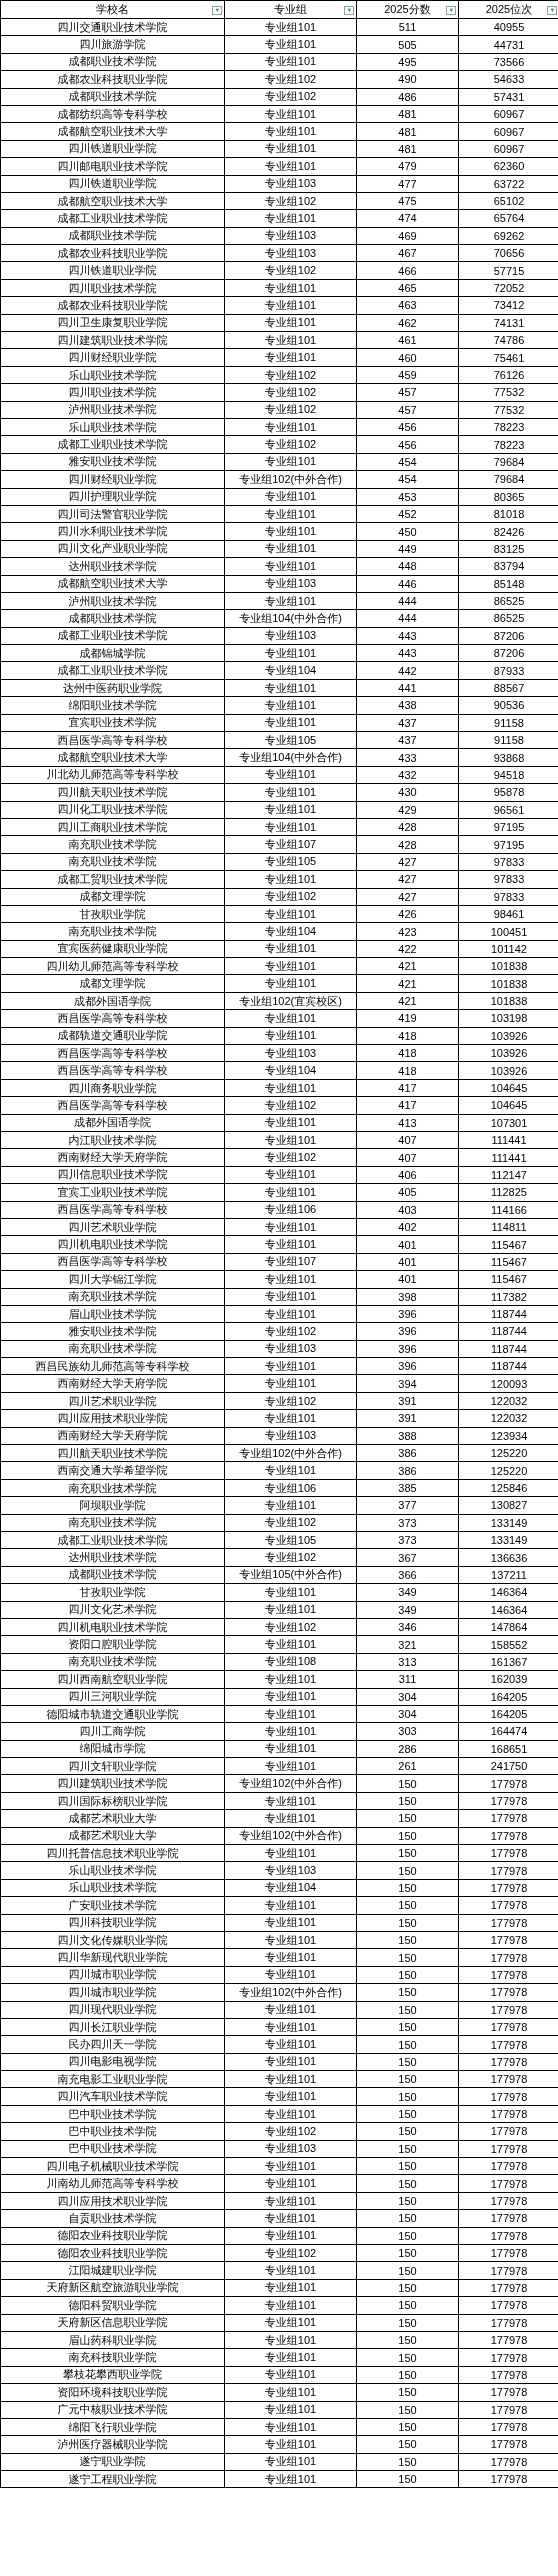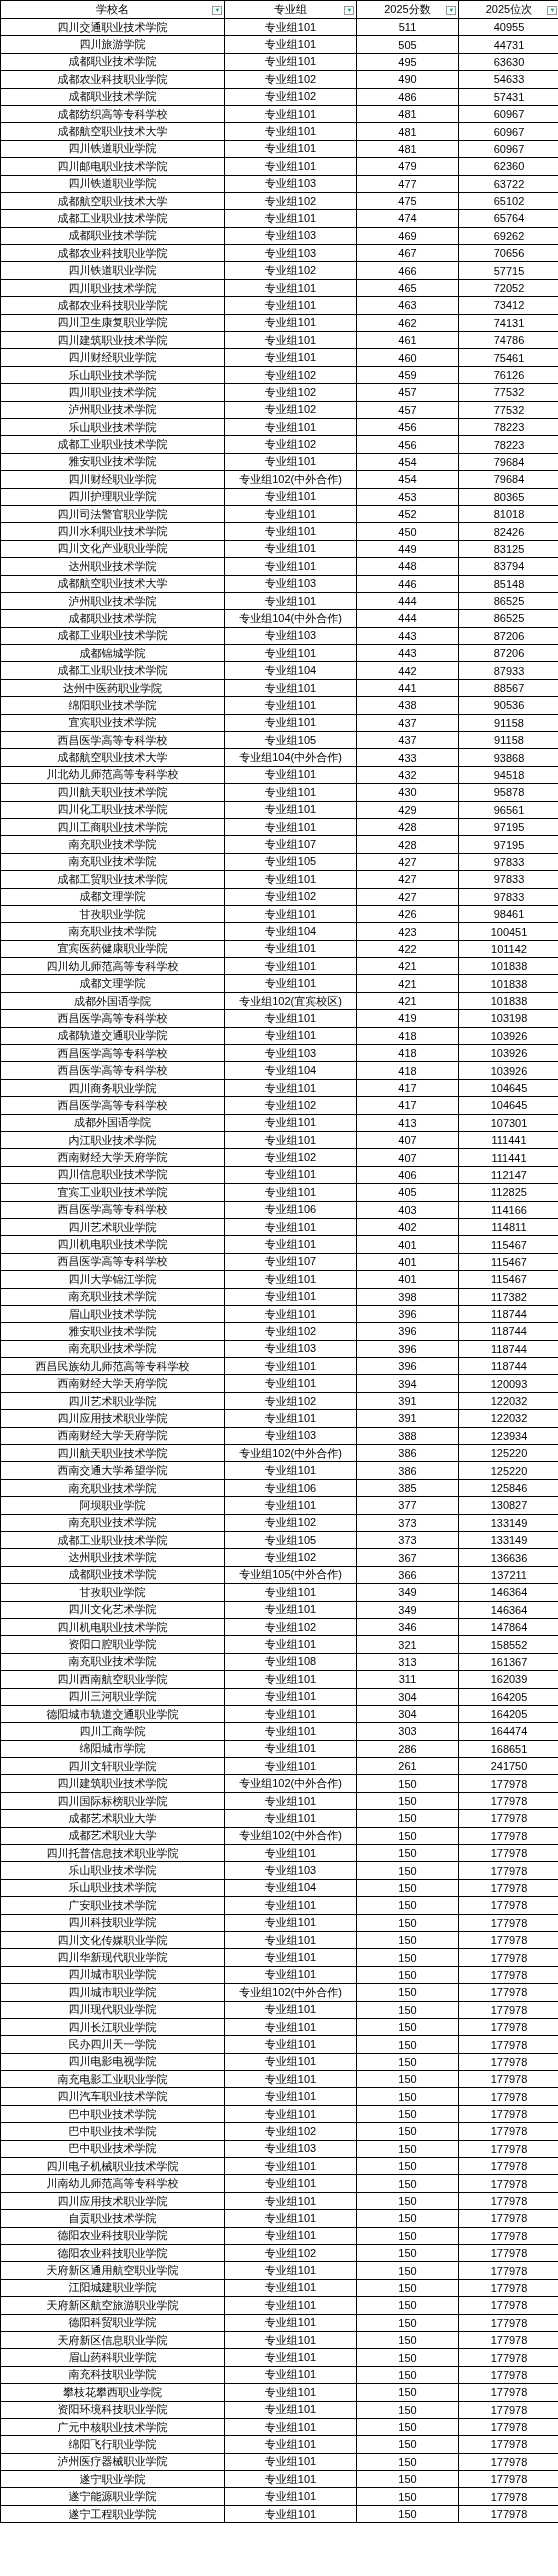--- a/index.html
+++ b/index.html
@@ -104,21 +104,21 @@
         <tr>
           <td>四川旅游学院</td>
           <td>专业组101</td>
           <td>505</td>
           <td>44731</td>
         </tr>
         <tr>
           <td>成都职业技术学院</td>
           <td>专业组101</td>
           <td>495</td>
-          <td>63630</td>
+          <td>73566</td>
         </tr>
         <tr>
           <td>成都农业科技职业学院</td>
           <td>专业组102</td>
           <td>490</td>
           <td>54633</td>
         </tr>
         <tr>
           <td>成都职业技术学院</td>
           <td>专业组102</td>
@@ -863,26 +863,20 @@
           <td>150</td>
           <td>177978</td>
         </tr>
         <tr>
           <td>德阳农业科技职业学院</td>
           <td>专业组102</td>
           <td>150</td>
           <td>177978</td>
         </tr>
         <tr>
-          <td>天府新区通用航空职业学院</td>
-          <td>专业组101</td>
-          <td>150</td>
-          <td>177978</td>
-        </tr>
-        <tr>
           <td>江阳城建职业学院</td>
           <td>专业组101</td>
           <td>150</td>
           <td>177978</td>
         </tr>
         <tr>
           <td>天府新区航空旅游职业学院</td>
           <td>专业组101</td>
           <td>150</td>
           <td>177978</td>
@@ -936,26 +930,20 @@
           <td>177978</td>
         </tr>
         <tr>
           <td>泸州医疗器械职业学院</td>
           <td>专业组101</td>
           <td>150</td>
           <td>177978</td>
         </tr>
         <tr>
           <td>遂宁职业学院</td>
-          <td>专业组101</td>
-          <td>150</td>
-          <td>177978</td>
-        </tr>
-        <tr>
-          <td>遂宁能源职业学院</td>
           <td>专业组101</td>
           <td>150</td>
           <td>177978</td>
         </tr>
         <tr>
           <td>遂宁工程职业学院</td>
           <td>专业组101</td>
           <td>150</td>
           <td>177978</td>
         </tr>

